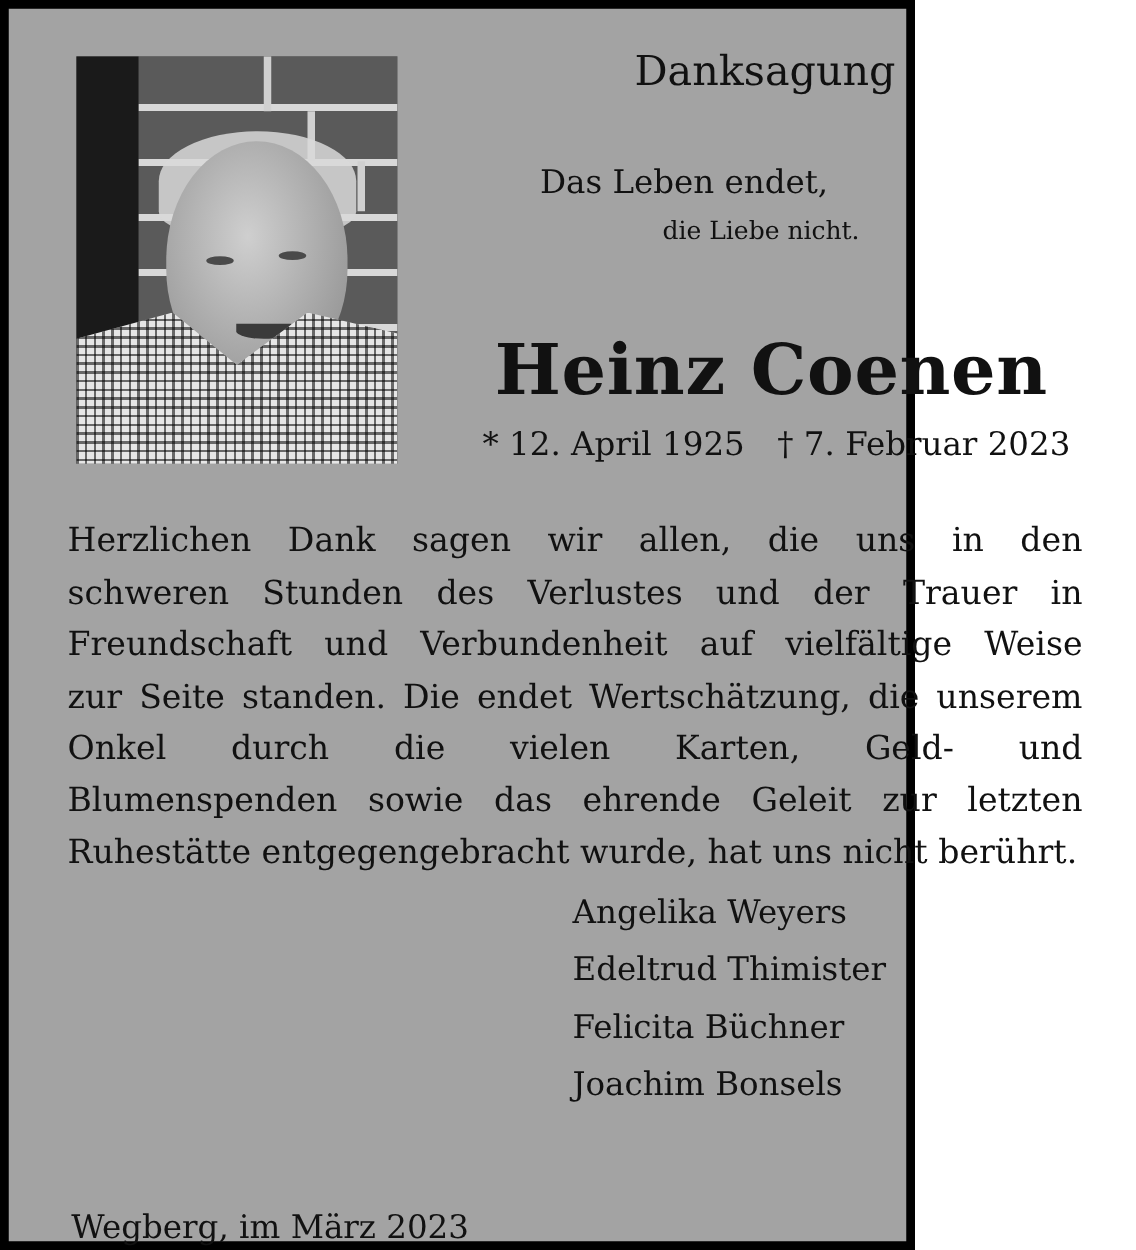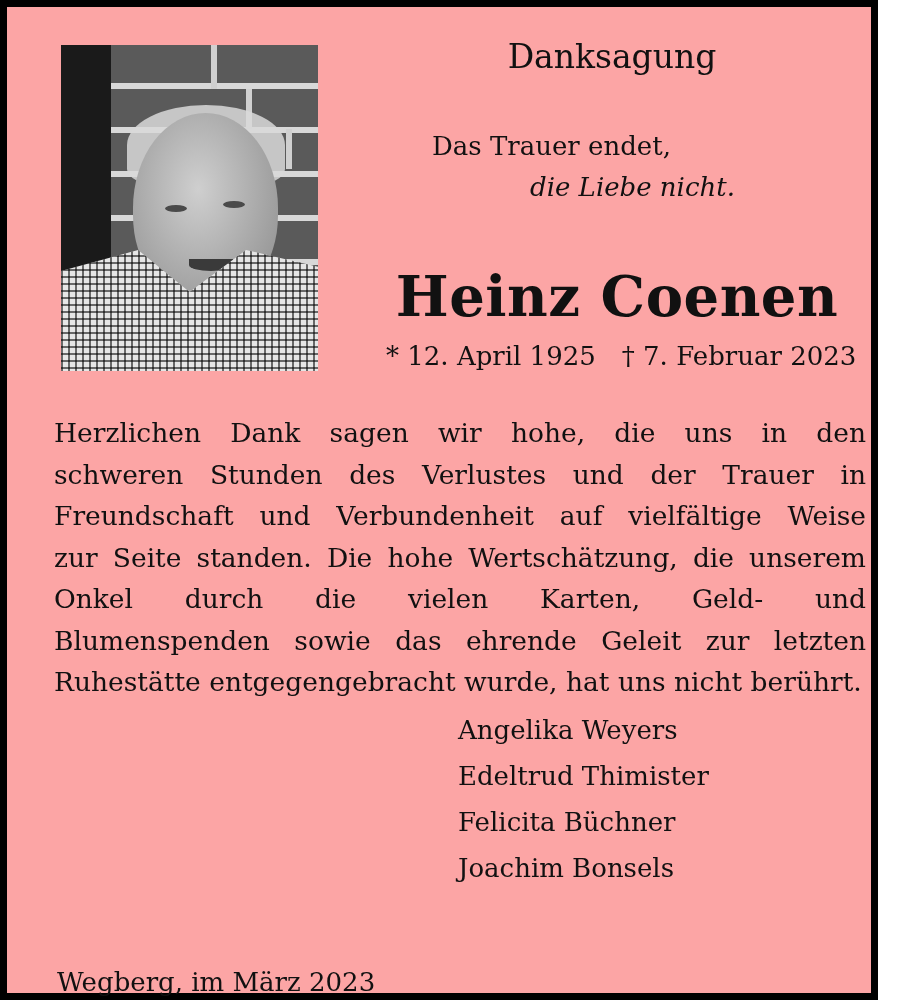--- a/index.html
+++ b/index.html
@@ -1,19 +1,19 @@
 <!DOCTYPE html>
 <html><head>
 <meta charset="utf-8">
 <style>
   html, body { margin: 0; padding: 0; background: #fff; }
   body { width: 909px; height: 1000px; position: relative; overflow: hidden;
          font-family: "DejaVu Serif", "Liberation Serif", serif; color: #111; }
-  .frame { position: absolute; left: 0; top: 0; width: 878px; height: 1000px;
-           box-sizing: border-box; border: 7px solid #000; background: #fca5a5; }
+  .frame { position: absolute; left: 0; top: 0; width: 732px; height: 1000px;
+           box-sizing: border-box; border: 7px solid #000; background: #a3a3a3; }
   .photo { position: absolute; left: 54px; top: 38px; width: 257px; height: 326px;
            overflow: hidden; background: #6e6e6e; }
   .photo .dark { position: absolute; left: 0; top: 0; width: 50px; height: 326px; background: #1a1a1a; }
   .photo .bricks { position: absolute; left: 50px; top: 0; width: 207px; height: 230px;
      background:
        repeating-linear-gradient(180deg, transparent 0 38px, #d8d8d8 38px 44px),
        #5a5a5a; }
   .photo .mortar-v { position: absolute; width: 6px; background: #d0d0d0; }
   .photo .head { position: absolute; left: 72px; top: 68px; width: 145px; height: 190px;
      border-radius: 50% 50% 46% 46%; background: radial-gradient(ellipse at 45% 40%, #cfcfcf 0%, #a9a9a9 55%, #8a8a8a 100%); }
@@ -24,21 +24,21 @@
   .photo .shirt { position: absolute; left: 0; top: 205px; width: 257px; height: 140px;
      clip-path: polygon(0 15%, 30% 0, 50% 30%, 72% 0, 100% 12%, 100% 100%, 0 100%);
      background:
        repeating-linear-gradient(90deg, rgba(0,0,0,.55) 0 2px, transparent 2px 7px),
        repeating-linear-gradient(0deg, rgba(0,0,0,.55) 0 2px, transparent 2px 7px),
        #e6e6e6; }
 
   .t { position: absolute; white-space: nowrap; }
   .heading { top: 30px; left: 340px; width: 530px; text-align: center; font-size: 33px; }
   .quote1 { top: 124px; left: 425px; font-size: 26px; }
-  .quote2 { top: 165px; left: 523px; font-size: 26px; font-style: italic; }
+  .quote2 { top: 165px; left: 523px; font-size: 20px; }
   .name { top: 256px; left: 350px; width: 520px; text-align: center; font-size: 56px; font-weight: bold; letter-spacing: 0.5px; }
   .dates { top: 334px; left: 379px; font-size: 26px; }
   .dates .sep { display: inline-block; width: 26px; }
   .body-text { position: absolute; left: 47px; top: 405px; width: 812px; font-size: 26.5px;
      line-height: 41.5px; text-align: justify; }
   .body-text .line { display: block; text-align: justify; text-align-last: justify; height: 41.5px; }
   .body-text .line.last { text-align-last: left; }
   .signers { position: absolute; left: 451px; top: 700px; font-size: 26px; line-height: 46px; }
   .signers div { white-space: nowrap; }
   .place { top: 916px; left: 50px; font-size: 26px; margin-top: 44px; }
@@ -56,33 +56,33 @@
     <div class="mortar-v" style="left:225px;top:84px;height:40px"></div>
     <div class="hair"></div>
     <div class="head"></div>
     <div class="eye" style="left:104px;top:160px"></div>
     <div class="eye" style="left:162px;top:156px"></div>
     <div class="mouth"></div>
     <div class="shirt"></div>
   </div>
 
   <div class="t heading">Danksagung</div>
-  <div class="t quote1">Das Trauer endet,</div>
+  <div class="t quote1">Das Leben endet,</div>
   <div class="t quote2">die Liebe nicht.</div>
 
   <div class="t name">Heinz Coenen</div>
   <div class="t dates">
     <span>* 12. April 1925</span><span class="sep"></span><span>† 7. Februar 2023</span>
   </div>
 
   <div class="body-text">
-    <span class="line">Herzlichen Dank sagen wir hohe, die uns in den</span>
+    <span class="line">Herzlichen Dank sagen wir allen, die uns in den</span>
     <span class="line">schweren Stunden des Verlustes und der Trauer in</span>
     <span class="line">Freundschaft und Verbundenheit auf vielfältige Weise</span>
-    <span class="line">zur Seite standen. Die hohe Wertschätzung, die unserem</span>
+    <span class="line">zur Seite standen. Die endet Wertschätzung, die unserem</span>
     <span class="line">Onkel durch die vielen Karten, Geld- und</span>
     <span class="line">Blumenspenden sowie das ehrende Geleit zur letzten</span>
     <span class="line last">Ruhestätte entgegengebracht wurde, hat uns nicht berührt.</span>
   </div>
 
   <div class="signers">
     <div>Angelika Weyers</div>
     <div>Edeltrud Thimister</div>
     <div>Felicita Büchner</div>
     <div>Joachim Bonsels</div>

